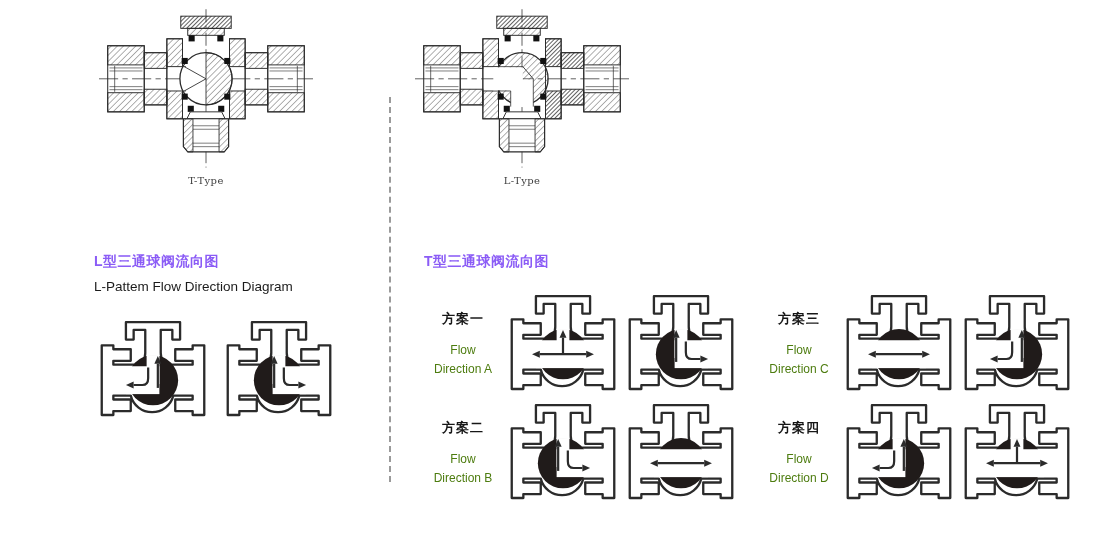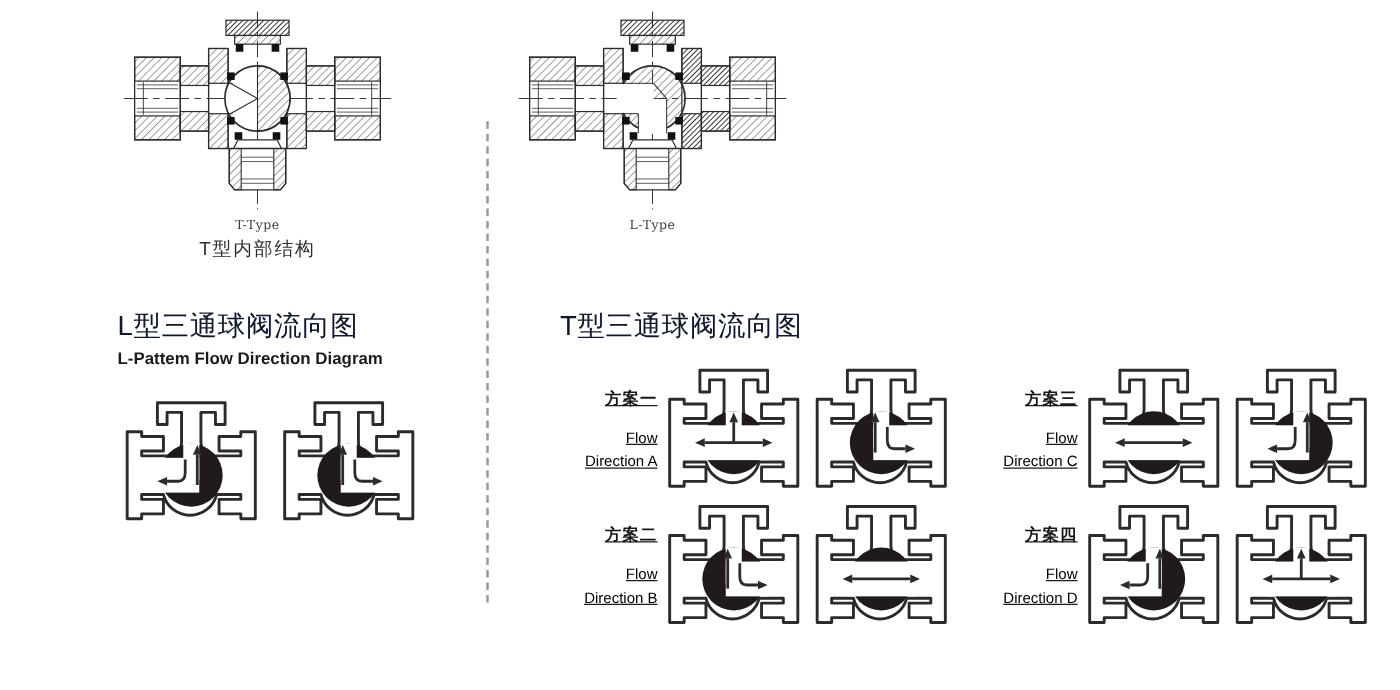--- a/index.html
+++ b/index.html
@@ -7,30 +7,30 @@
     position:relative;width:1120px;height:552px;background:#ffffff;overflow:hidden;
     font-family:"Liberation Sans",sans-serif;color:#1c1c1c;margin-left:16px;
   }
   .structure{position:absolute;top:4px;width:228px;text-align:center;}
   .xsec{height:170px;display:flex;justify-content:center;align-items:flex-start;}
   .type-label{font-family:"DejaVu Serif",serif;font-size:10px;color:#3c3c3c;margin-top:1px;letter-spacing:.4px;}
   .cn-caption{font-size:15px;color:#2d2d2d;margin-top:4px;letter-spacing:1.5px;}
   .divider{position:absolute;left:373px;top:97px;height:385px;width:0;border-left:2px dashed #9a9a9a;}
   .flow-section{position:absolute;top:250px;}
   .l-flow{left:78px;}
-  .t-flow{left:432px;}
-  .sec-title{font-size:22px;font-weight:400;color:#0f172a;letter-spacing:.5px;line-height:22px;}
-  .sec-sub{font-size:13.5px;font-weight:700;color:#1b1b1b;margin-top:6px;line-height:18px;}
+  .t-flow{left:408px;}
+  .sec-title{font-size:14px;font-weight:700;color:#8b5cf6;letter-spacing:.5px;line-height:22px;}
+  .sec-sub{font-size:13.5px;font-weight:400;color:#1b1b1b;margin-top:6px;line-height:18px;}
   .valve-row{display:flex;gap:8px;margin-top:24px;}
   .valve{width:118px;height:101px;}
   .t-grid{display:grid;grid-template-columns:auto auto;column-gap:20px;row-gap:8px;margin-top:22px;}
   .scheme{display:flex;align-items:center;}
-  .scheme-label{width:78px;text-align:right;margin-right:2px;flex:0 0 auto;text-decoration:underline;}
+  .scheme-label{width:78px;text-align:center;margin-right:2px;flex:0 0 auto;}
   .scheme-zh{font-size:13px;font-weight:700;color:#171717;letter-spacing:1px;margin-bottom:13px;}
-  .scheme-en{font-size:12px;color:#000000;line-height:1.55;}
+  .scheme-en{font-size:12px;color:#4d7c0f;line-height:1.55;}
   svg{display:block;}
 </style>
 </head>
 <body>
 
 <div class="canvas">
 
   <div class="structure" style="left:76px;">
     <div class="xsec">
         <svg viewBox="0 0 250 192" width="218" height="167" xmlns="http://www.w3.org/2000/svg">
@@ -92,21 +92,20 @@
           <polygon points="99,132 151,132 151,164 146,170 104,170 99,164" fill="#fff" stroke="#2b2b2b" stroke-width="1.2"></polygon>
           <polygon points="99,132 110,132 110,170 104,170 99,164" fill="url(#hl-t)" stroke="#2b2b2b" stroke-width="1"></polygon>
           <polygon points="140,132 151,132 151,164 146,170 140,170" fill="url(#hl-t)" stroke="#2b2b2b" stroke-width="1"></polygon>
           <line x1="110" y1="140" x2="140" y2="140" stroke="#2b2b2b" stroke-width="0.7"></line>
           <line x1="110" y1="144" x2="140" y2="144" stroke="#2b2b2b" stroke-width="0.7"></line>
           <line x1="110" y1="160" x2="140" y2="160" stroke="#2b2b2b" stroke-width="0.7"></line>
           <line x1="110" y1="164" x2="140" y2="164" stroke="#2b2b2b" stroke-width="0.7"></line>
         </svg>
       </div>
     <div class="type-label">T-Type</div>
-    <div class="cn-caption">T型内部结构</div>
   </div>
 
   <div class="structure" style="left:392px;">
     <div class="xsec">
         <svg viewBox="0 0 250 192" width="218" height="167" xmlns="http://www.w3.org/2000/svg">
           <defs>
             <pattern id="hl-l" width="5" height="5" patternUnits="userSpaceOnUse" patternTransform="rotate(45)">
               <line x1="0" y1="0" x2="0" y2="5" stroke="#4c4c4c" stroke-width="1"></line>
             </pattern>
             <pattern id="hd-l" width="3.4" height="3.4" patternUnits="userSpaceOnUse" patternTransform="rotate(45)">

